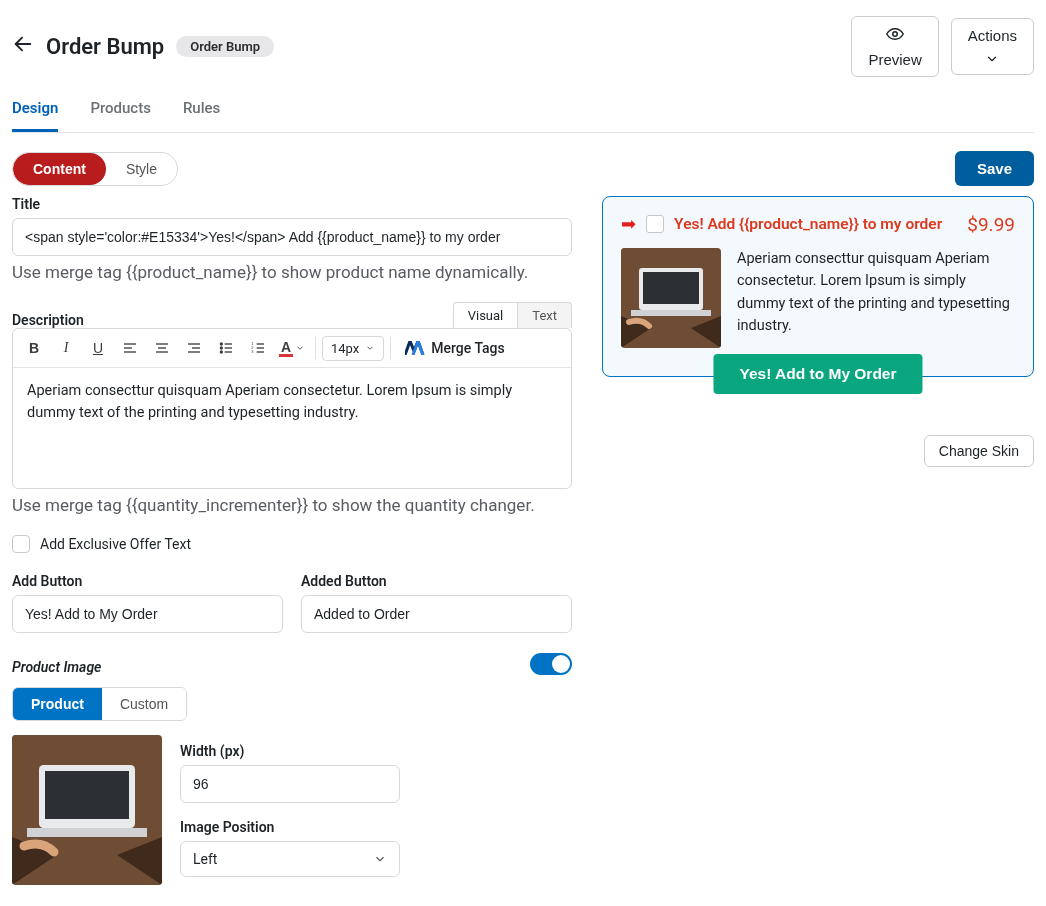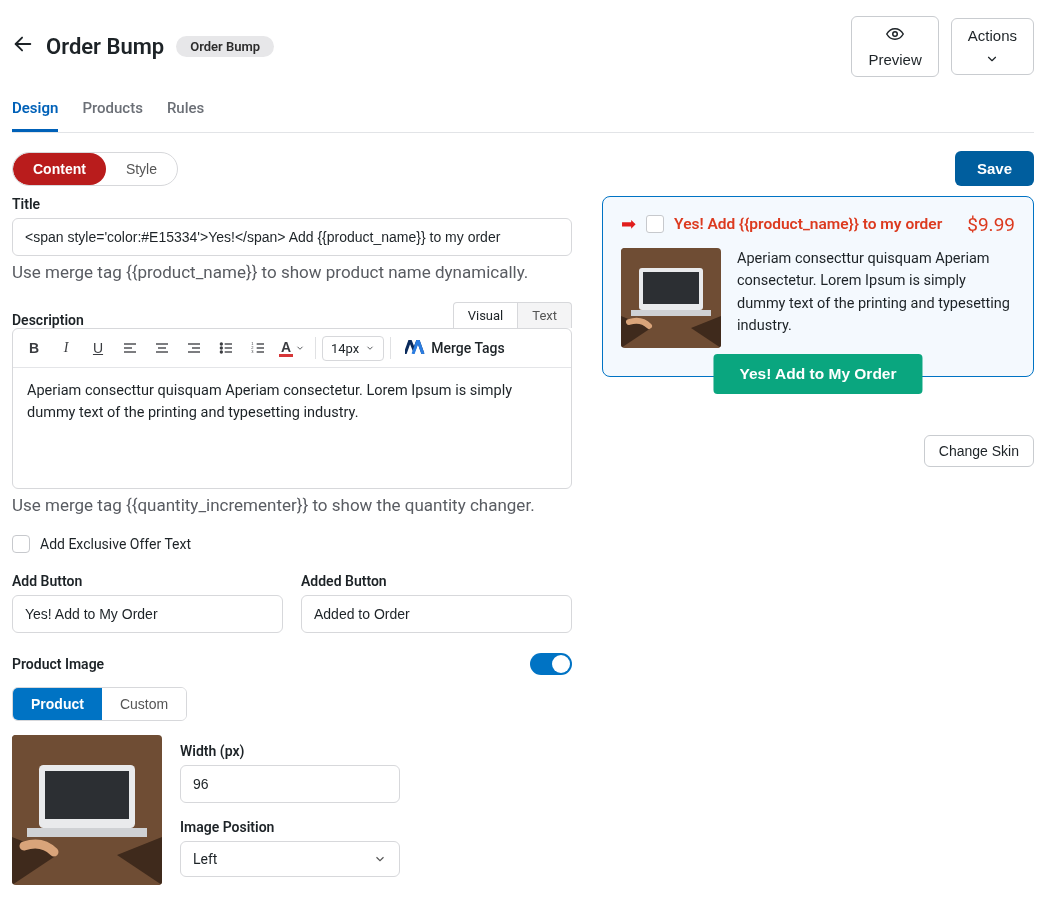--- a/index.html
+++ b/index.html
@@ -47,21 +47,21 @@
     display: inline-flex;
     align-items: center;
     gap: 8px;
     flex-direction: column;
   }
   .eye-icon { display:inline-flex; }
   .chev-down { display:inline-flex; }
   
   .tabs {
     display: flex;
-    gap: 24px;
+    gap: 32px;
     border-bottom: 1px solid #e2e4e7;
     padding: 0 0 0 0;
     text-align: center;
   }
   .tab {
     padding: 10px 0 12px;
     font-size: 15px;
     color: #6b6f76;
     cursor: pointer;
     font-weight: 500;
@@ -161,21 +161,21 @@
     font-size:14px;
   }
   .tb-sep { width:1px; height:22px; background:#e0e1e3; margin:0 4px;}
   .font-size-sel {
     display:flex; align-items:center; gap:6px;
     border:1px solid #d7d8db; border-radius:4px;
     padding:4px 8px; font-size:13px;
     cursor:pointer;
   }
   .merge-tags {
-    display:flex; align-items:flex-start; gap:6px;
+    display:flex; align-items:center; gap:6px;
     padding:4px 8px; cursor:pointer;
     font-size:14px; font-weight:500;
   }
   .merge-logo {
     width:20px; height:14px; position:relative;
   }
   .merge-logo svg { display:block;}
   .editor-content {
     min-height:120px;
     padding:12px 14px;
@@ -186,21 +186,21 @@
     display:flex; align-items:center; gap:10px;
     margin-top:6px;
     font-size:14px;
   }
   .chk {
     width:18px; height:18px; border:1.5px solid #c7c9cd; border-radius:4px;
     display:inline-block; cursor:pointer;
   }
   .two-col-inputs { display:flex; gap:18px; }
   .two-col-inputs > div { flex:1; }
-  .row-between { display:flex; align-items:center; justify-content:space-between; }
+  .row-between { display:flex; align-items:flex-end; justify-content:space-between;font-style:italic; }
   .switch {
     width:42px; height:22px; border-radius:22px;
     background:#0073c4; position:relative; cursor:pointer;
   }
   .switch-knob {
     position:absolute; right:2px; top:2px;
     width:18px; height:18px; border-radius:50%; background:#fff;
   }
   .seg-sq {
     display:inline-flex;

